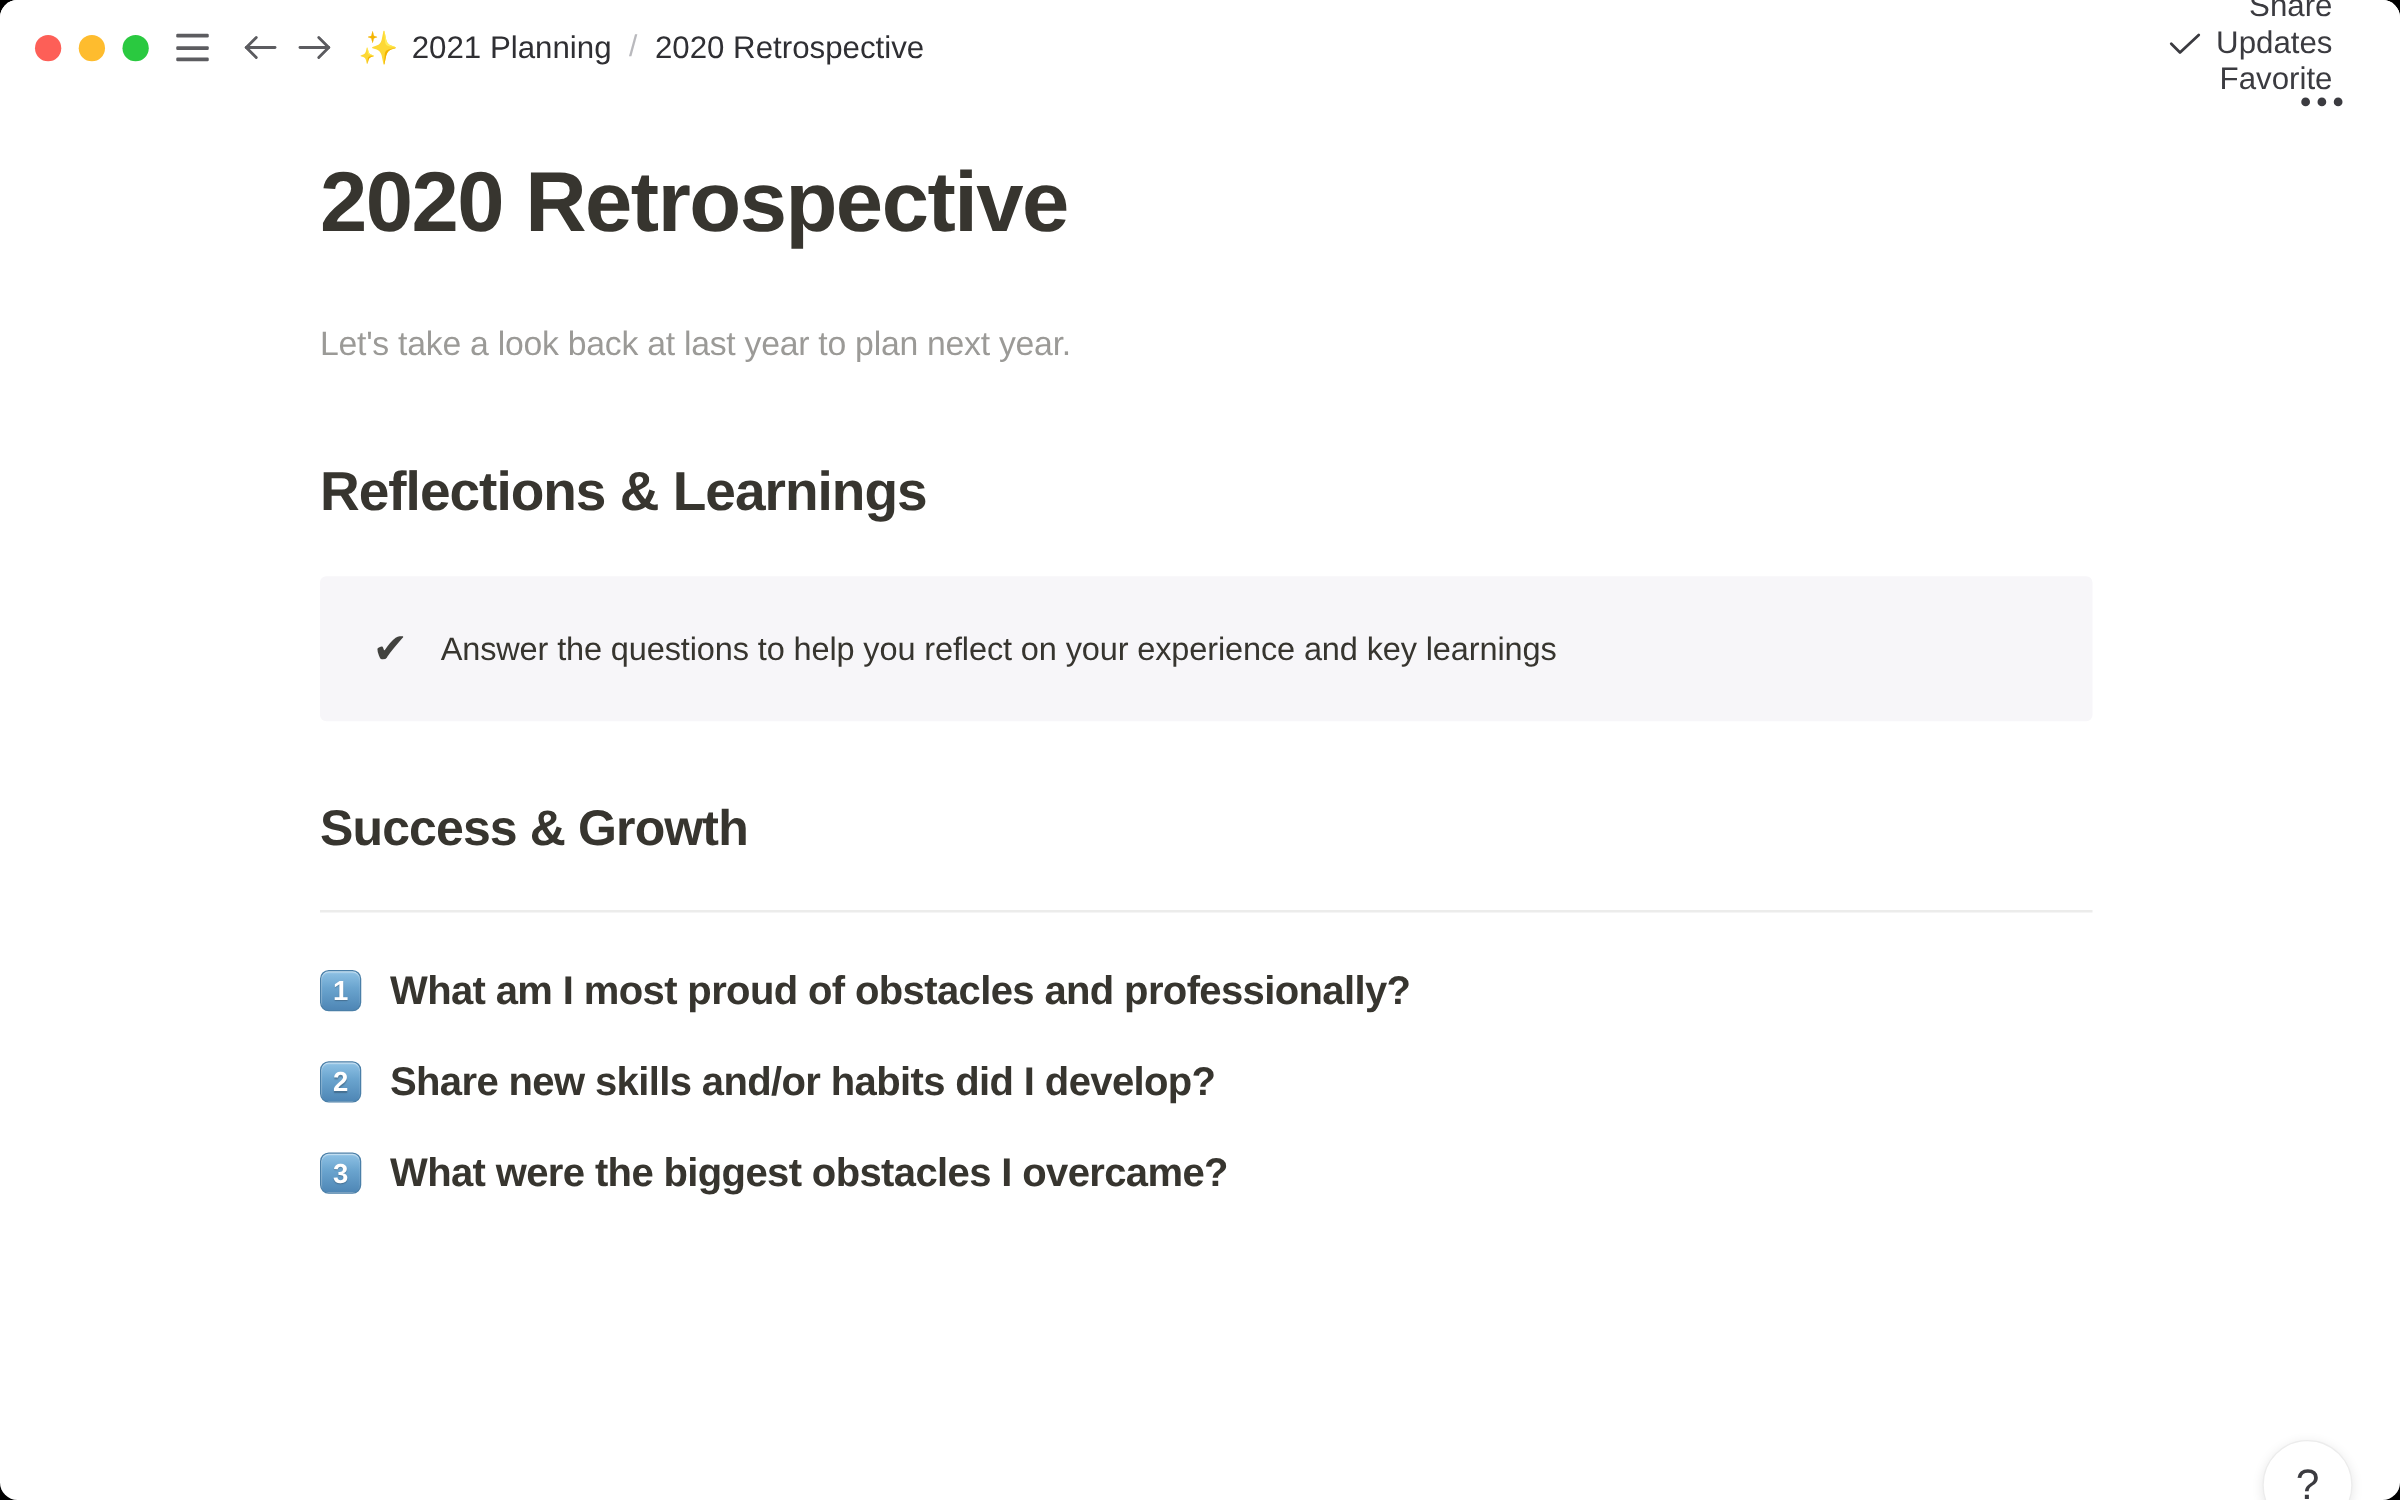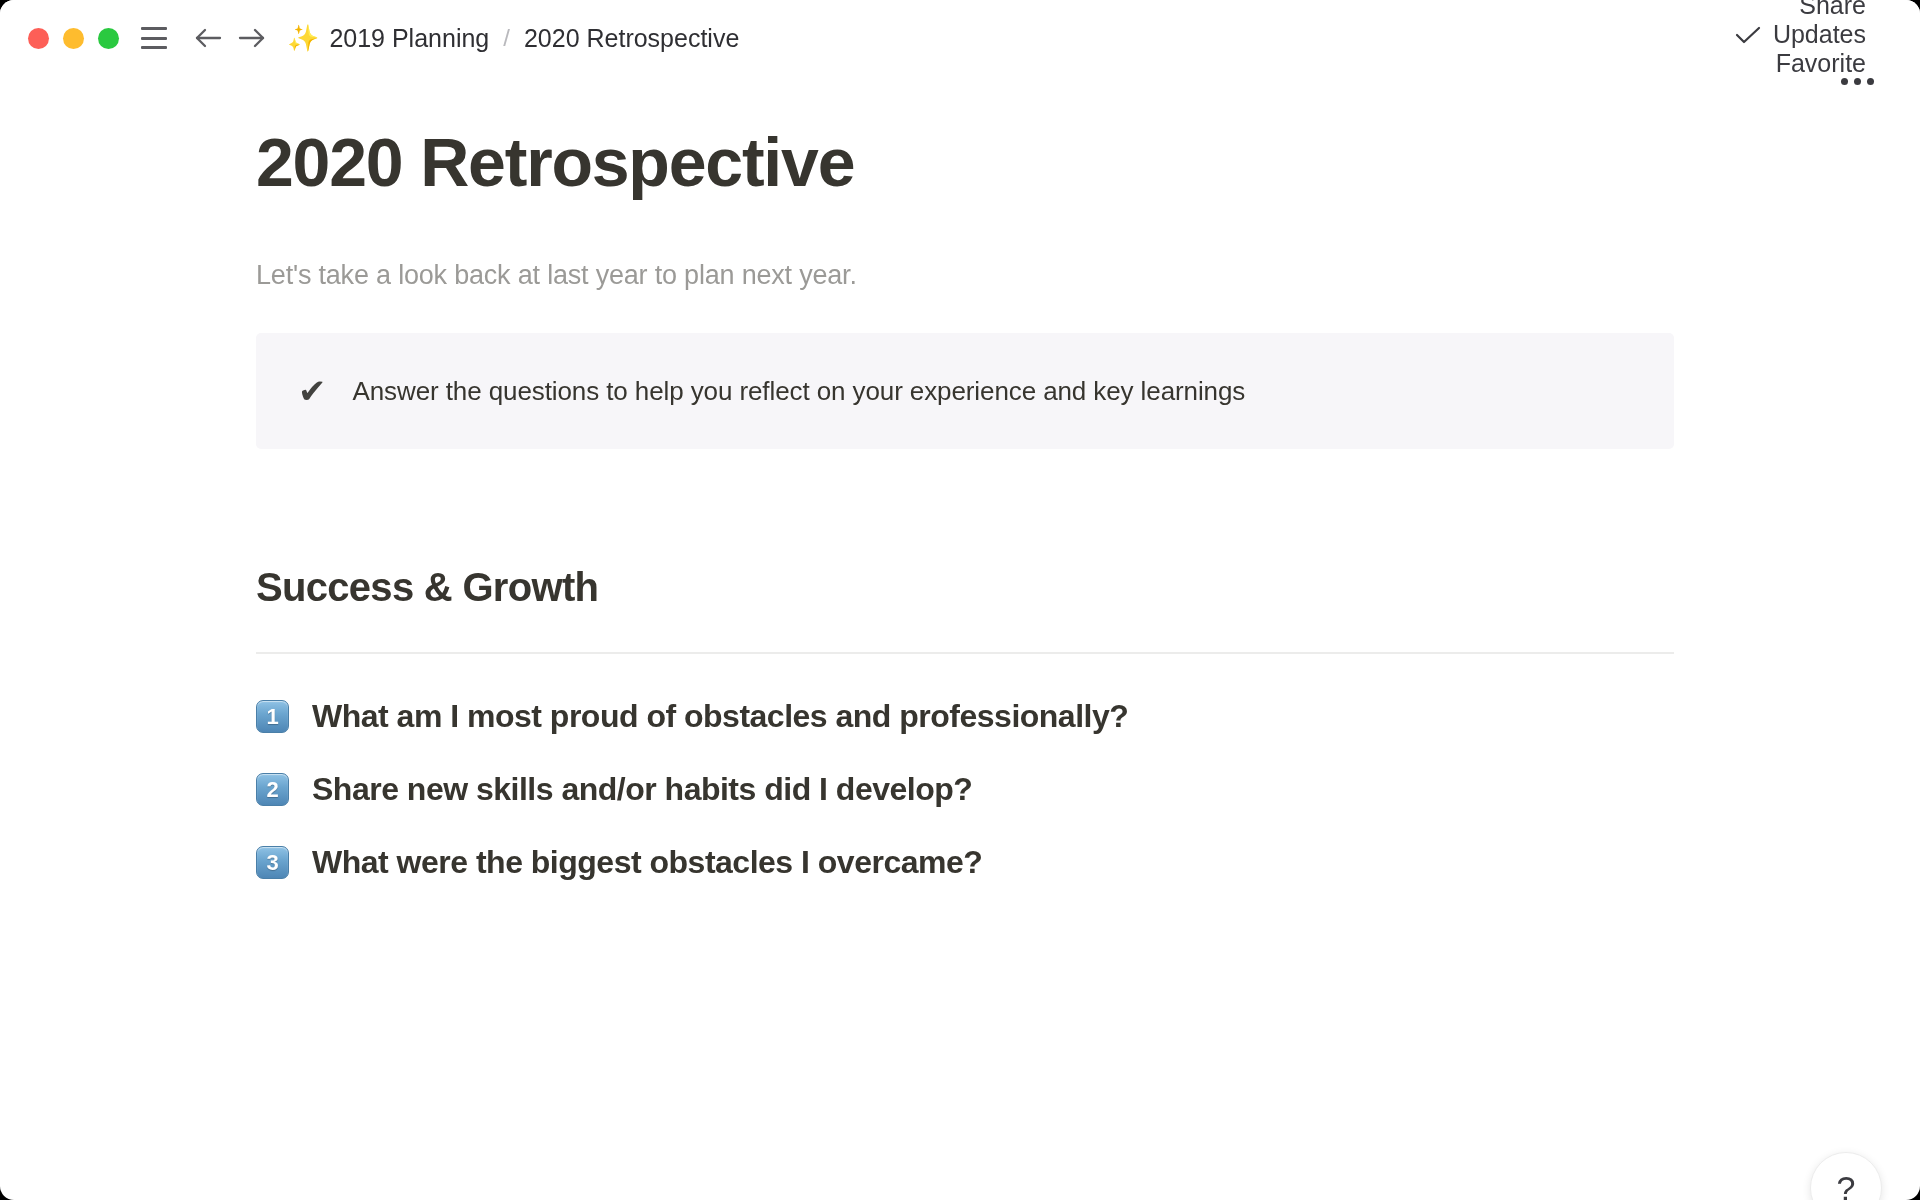--- a/index.html
+++ b/index.html
@@ -184,21 +184,21 @@
     font-size: 26px;
     color: #37352f;
     letter-spacing: -0.1px;
   }
 
   .h2-section {
     font-size: 40px;
     font-weight: bold;
     color: #37352f;
     letter-spacing: -0.7px;
-    margin-top: 116px;
+    margin-top: 64px;
   }
 
   .divider {
     width: 1418px;
     height: 2px;
     background: #ececeb;
     margin-top: 42px;
   }
 
   .qlist { margin-top: 44px; }
@@ -283,21 +283,21 @@
 
     <div class="navarrow">
       <svg width="30" height="24" viewBox="0 0 30 24" fill="none" stroke="currentColor" stroke-width="2.3" stroke-linecap="round" stroke-linejoin="round">
         <line x1="3" y1="12" x2="26" y2="12"></line>
           <polyline points="18,4 26,12 18,20"></polyline>
       </svg>
     </div>
 
     <span class="sparkles">✨</span>
 
-    <span class="crumb">2019 Planning</span>
+    <span class="crumb">2021 Planning</span>
     <span class="crumb-sep">/</span>
     <span class="crumb">2020 Retrospective</span>
 
     <div class="tb-right">
 
       <div class="tb-item">
         <span>Share</span>
       </div>
 
       <div class="tb-item">
@@ -321,20 +321,21 @@
     </div>
   </div>
 
   <div class="page">
     <div class="content">
 
       <h1 class="doc-title">2020 Retrospective</h1>
 
       <p class="doc-subtitle">Let's take a look back at last year to plan next year.</p>
 
+      <h2 class="h1-section">Reflections &amp; Learnings</h2>
 
       <div class="callout">
         <span class="callout-icon">✔</span>
         <span class="callout-text">Answer the questions to help you reflect on your experience and key learnings</span>
       </div>
 
       <h2 class="h2-section">Success &amp; Growth</h2>
 
       <div class="divider"></div>
 

